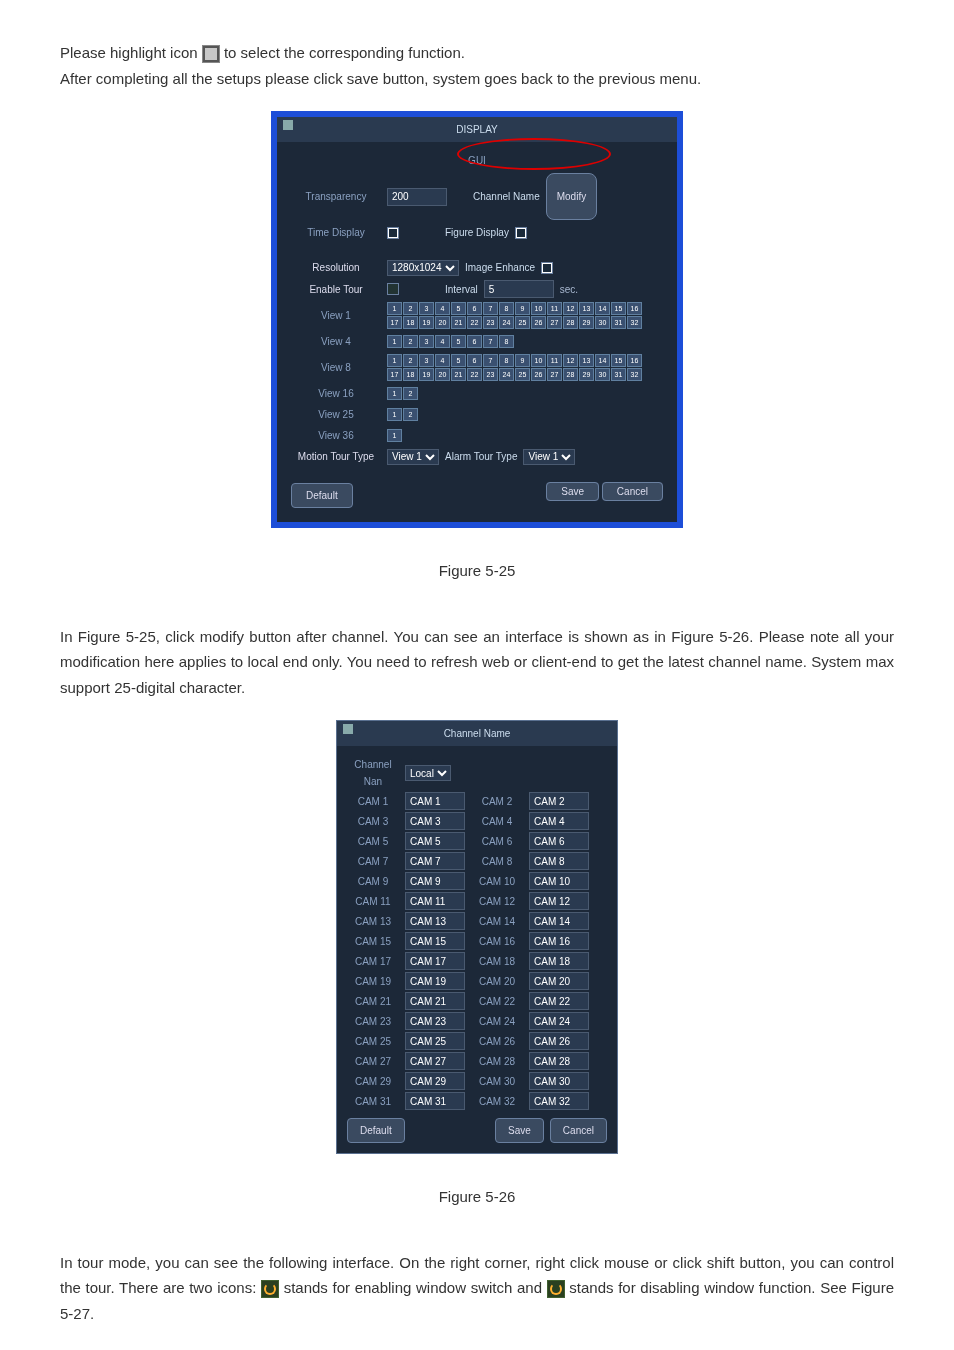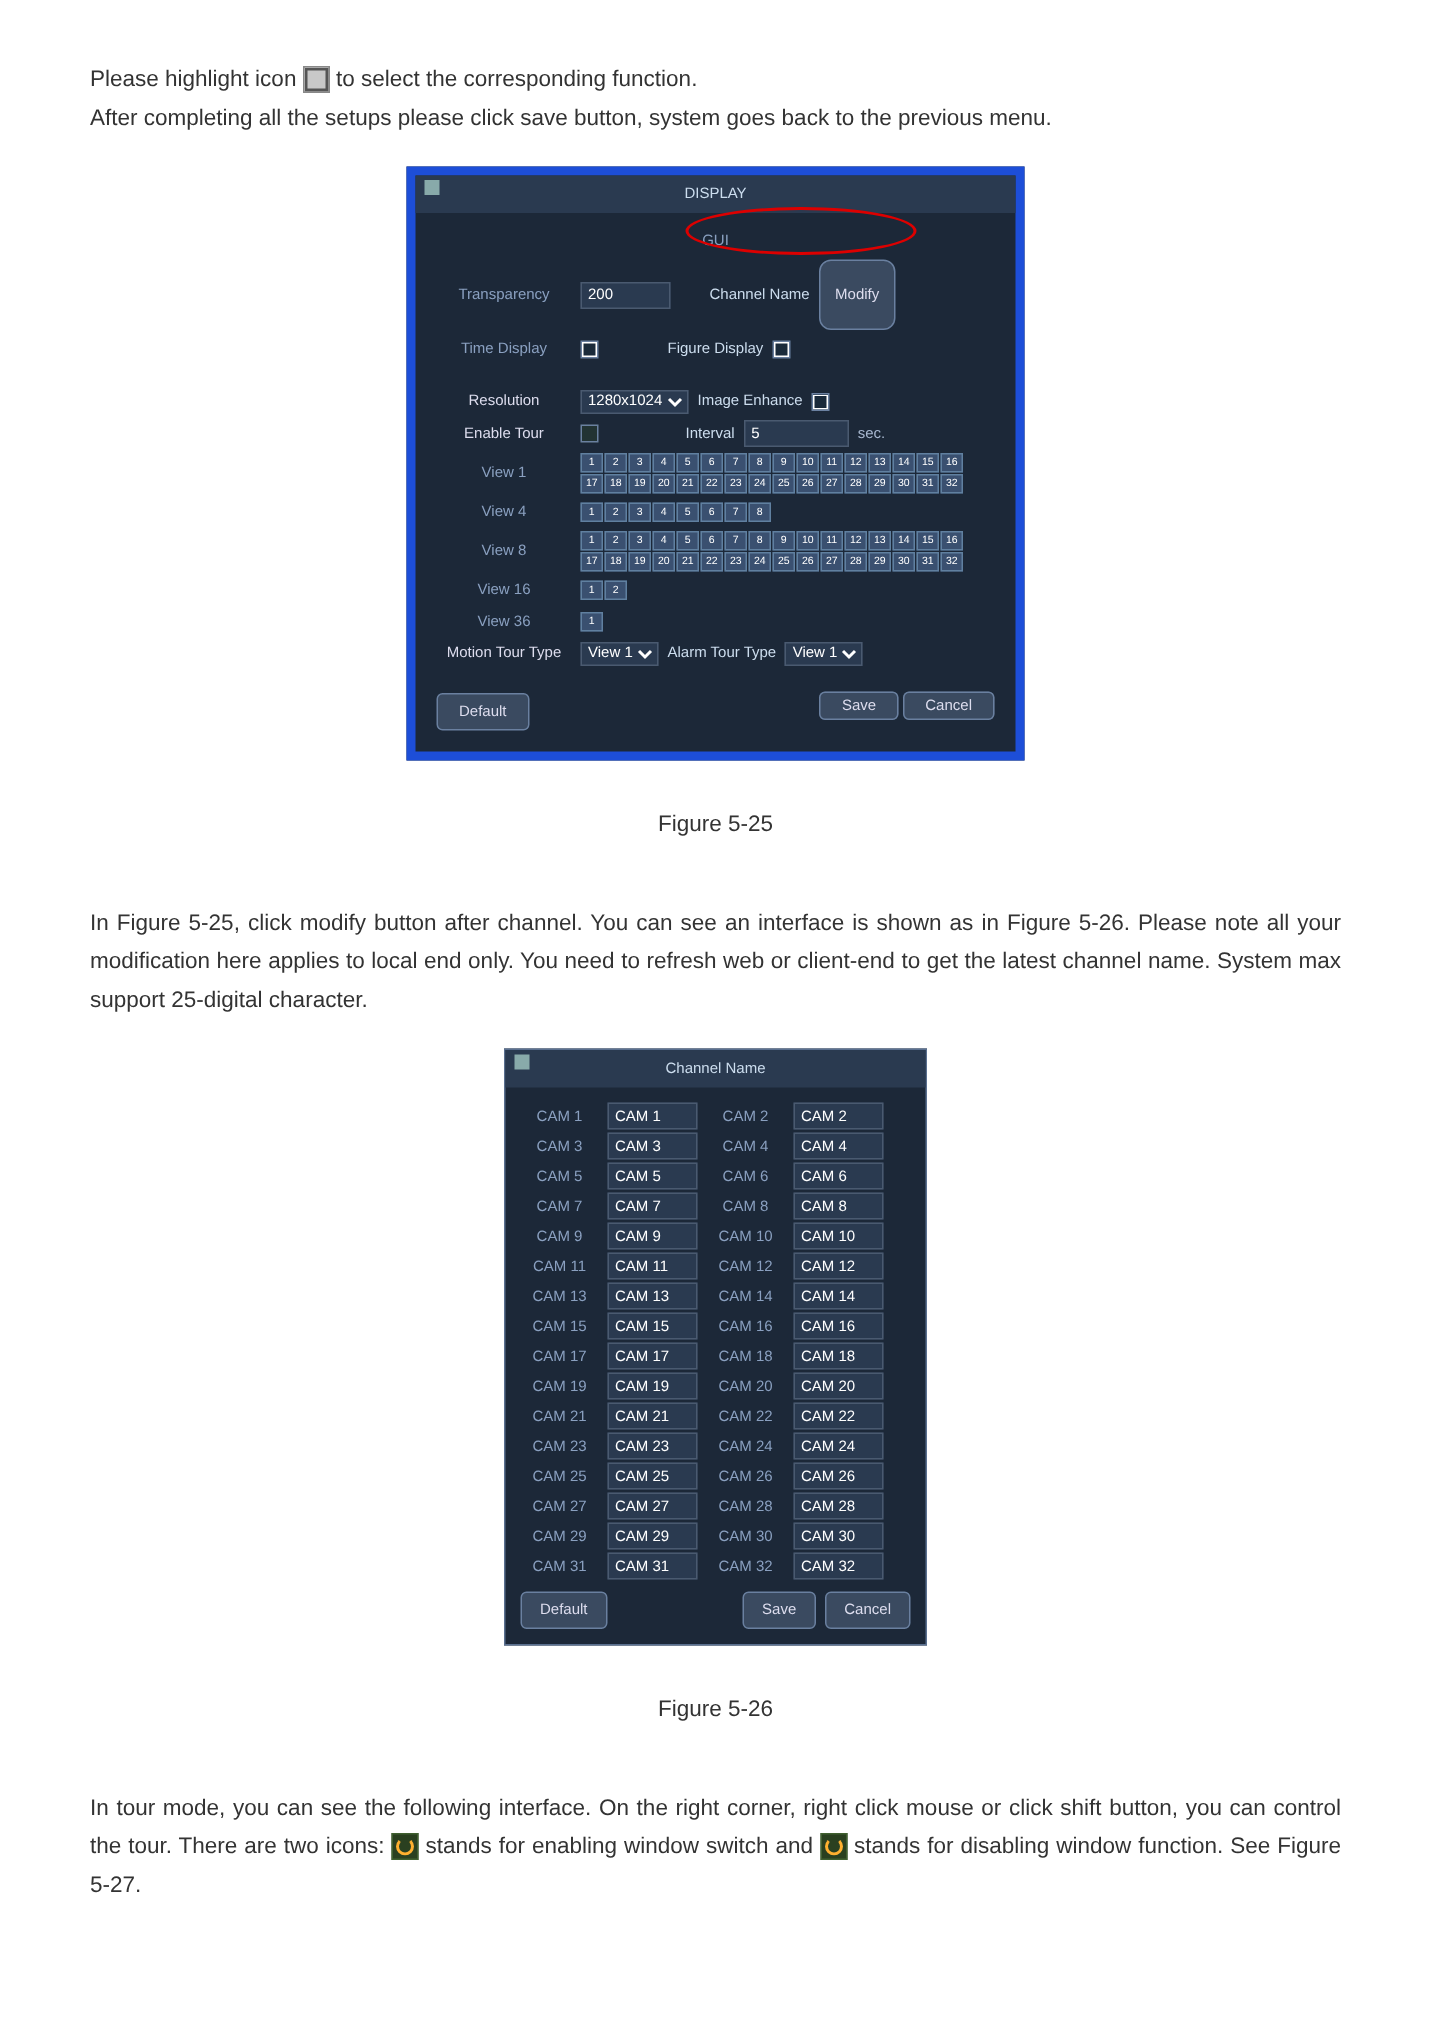--- a/index.html
+++ b/index.html
@@ -219,21 +219,21 @@
       <div style="height:10px;"></div>
       <div class="row">
         <span class="lbl white">Resolution</span>
         <select class="sel"><option>1280x1024</option></select>
         <span style="color:#cde">Image Enhance</span>
         <span class="chk filled"></span>
       </div>
       <div class="row">
         <span class="lbl white">Enable Tour</span>
         <span class="chk"></span>
-        <span style="margin-left:52px;color:#cde">Interval</span>
+        <span style="margin-left:40px;color:#cde">Interval</span>
         <input class="txtbox" style="width: 60px;" value="5">
         <span>sec.</span>
       </div>
       <div class="row">
         <span class="lbl">View 1</span>
         <div class="numgrid" id="grid-v1">
             <span class="numcell">1</span>
             <span class="numcell">2</span>
             <span class="numcell">3</span>
             <span class="numcell">4</span>
@@ -318,20 +318,27 @@
           </div>
       </div>
       <div class="row">
         <span class="lbl">View 16</span>
         <div class="numgrid" id="grid-v16">
             <span class="numcell">1</span>
             <span class="numcell">2</span>
           </div>
       </div>
       <div class="row">
+        <span class="lbl">View 25</span>
+        <div class="numgrid" id="grid-v25">
+            <span class="numcell">1</span>
+            <span class="numcell">2</span>
+          </div>
+      </div>
+      <div class="row">
         <span class="lbl">View 36</span>
         <div class="numgrid" id="grid-v36">
             <span class="numcell">1</span>
           </div>
       </div>
       <div class="row">
         <span class="lbl white" style="width:90px">Motion Tour Type</span>
         <select class="sel"><option>View 1</option></select>
         <span style="color:#cde">Alarm Tour Type</span>
         <select class="sel"><option>View 1</option></select>
@@ -350,20 +357,24 @@
 
 <div class="para">In Figure 5-25, click modify button after channel. You can see an interface is shown as in Figure 5-26. Please note all your modification here applies to local end only. You need to refresh web or client-end to get the latest channel name. System max support 25-digital character.</div>
 
 <div class="fig-wrap">
   <div class="chan-window">
     <div class="win-titlebar">
       <span class="ticon"></span>
       <span>Channel Name</span>
     </div>
     <div class="chan-body">
+      <div class="chan-row">
+        <span class="lbl2">Channel Nan</span>
+        <select class="sel"><option>Local</option></select>
+      </div>
       <div id="cam-rows">
           <div class="chan-row">
             <span class="lbl2">CAM 1</span>
             <input class="txtbox" value="CAM 1" style="">
             <span class="lbl2">CAM 2</span>
             <input class="txtbox" value="CAM 2" style="">
           </div>
           <div class="chan-row">
             <span class="lbl2">CAM 3</span>
             <input class="txtbox" value="CAM 3" style="">

